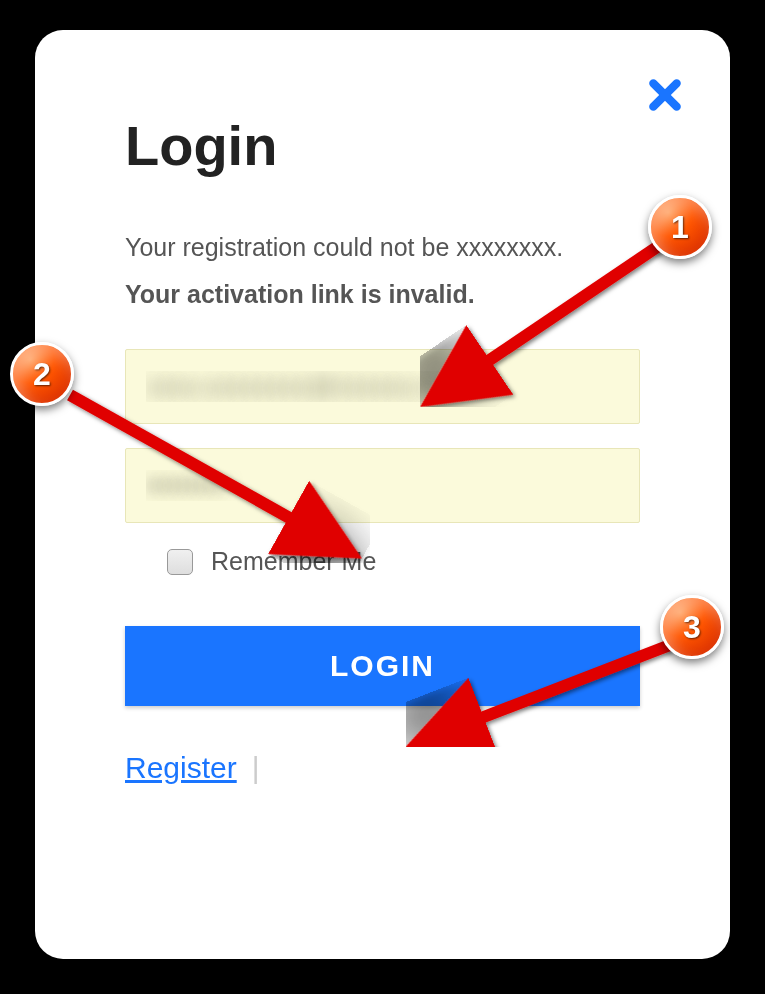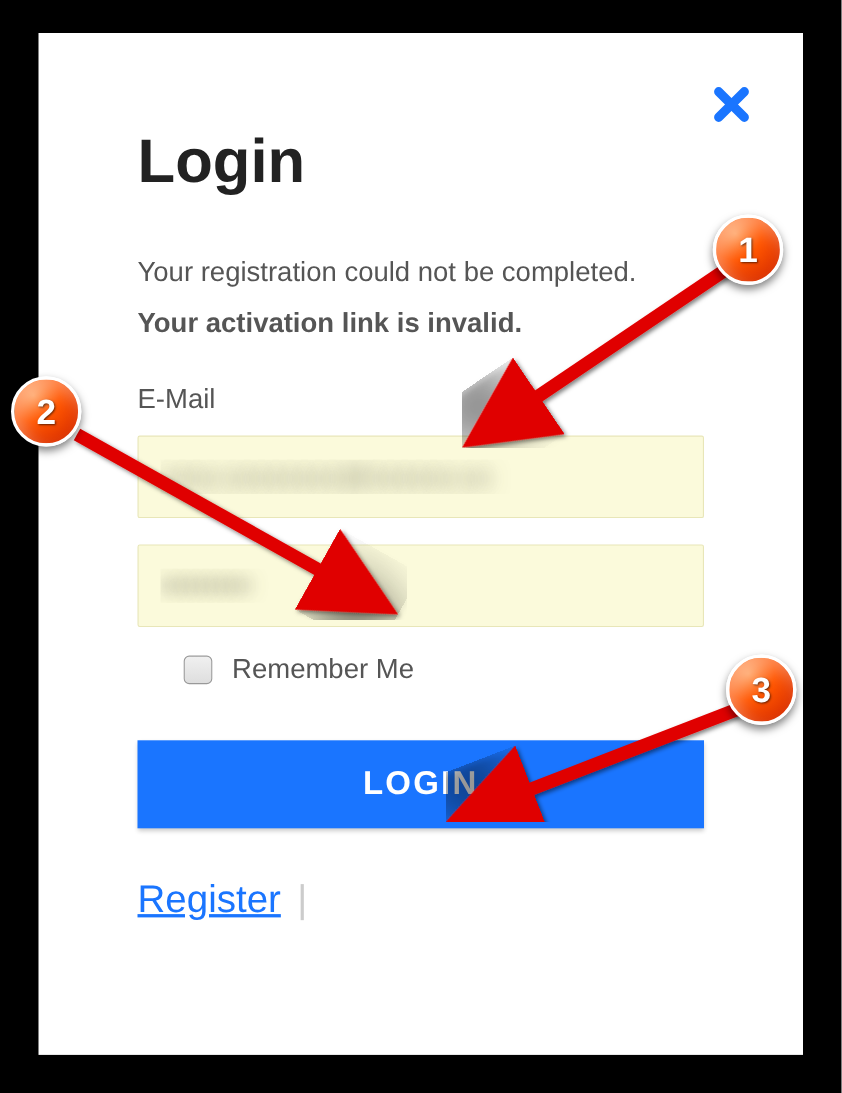--- a/index.html
+++ b/index.html
@@ -16,20 +16,21 @@
     }
     .modal {
       background: #fff;
       position: absolute;
       top: 30px;
       left: 35px;
       right: 35px;
       bottom: 35px;
       padding: 55px 90px 55px 90px;
       box-shadow: 0 0 20px rgba(0,0,0,0.5);
+      border-radius: 28px;
     }
     .close-icon {
       position: absolute;
       top: 45px;
       right: 45px;
       width: 40px;
       height: 40px;
       cursor: pointer;
       color: #1a75ff;
     }
@@ -105,21 +106,21 @@
       font-weight: bold;
       letter-spacing: 2px;
       cursor: pointer;
       margin-bottom: 45px;
       box-shadow: 0 2px 4px rgba(0,0,0,0.2);
     }
     .links-row {
       display: flex;
       align-items: center;
       gap: 15px;
-      font-size: 35px;
+      font-size: 30px;
     }
     .link {
       color: #1a75ff;
       text-decoration: underline;
       cursor: pointer;
     }
     .divider {
       color: #ccc;
     }
     .annotation-badge {
@@ -152,24 +153,23 @@
 <div class="modal">
   <div class="close-icon">
     <svg viewBox="0 0 24 24" fill="none" stroke="currentColor" stroke-width="5" stroke-linecap="round">
       <line x1="5" y1="5" x2="19" y2="19"></line>
       <line x1="19" y1="5" x2="5" y2="19"></line>
     </svg>
   </div>
 
   <h1 class="title">Login</h1>
 
-  <p class="error-line">Your registration could not be completed.</p>
+  <p class="error-line">Your registration could not be xxxxxxxx.</p>
   <p class="error-line2">Your activation link is invalid.</p>
 
-  <div class="field-label">E-Mail</div>
   <input class="input-field blurred" type="text" value="xxxx.xxxxxxxx@xxxxxx.xx" style="">
 
   <input class="input-field blurred" type="password" style="text-shadow: rgba(80, 80, 60, 0.8) 0px 0px 16px;" value="xxxxxxxxx">
 
   <div class="checkbox-row">
     <div class="checkbox"></div>
     <span class="checkbox-label">Remember Me</span>
   </div>
 
   <button class="login-button">LOGIN</button>

